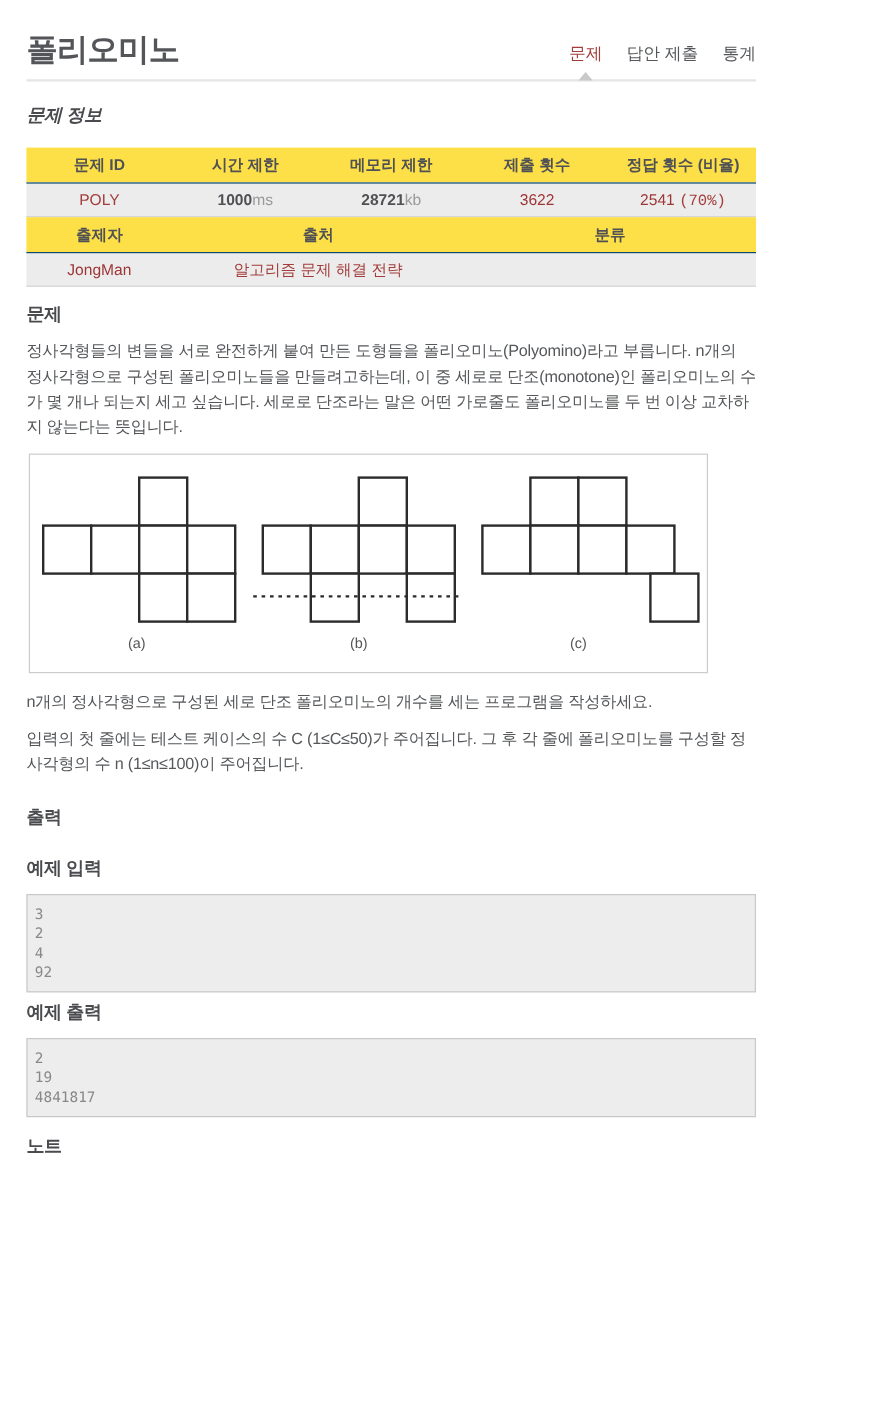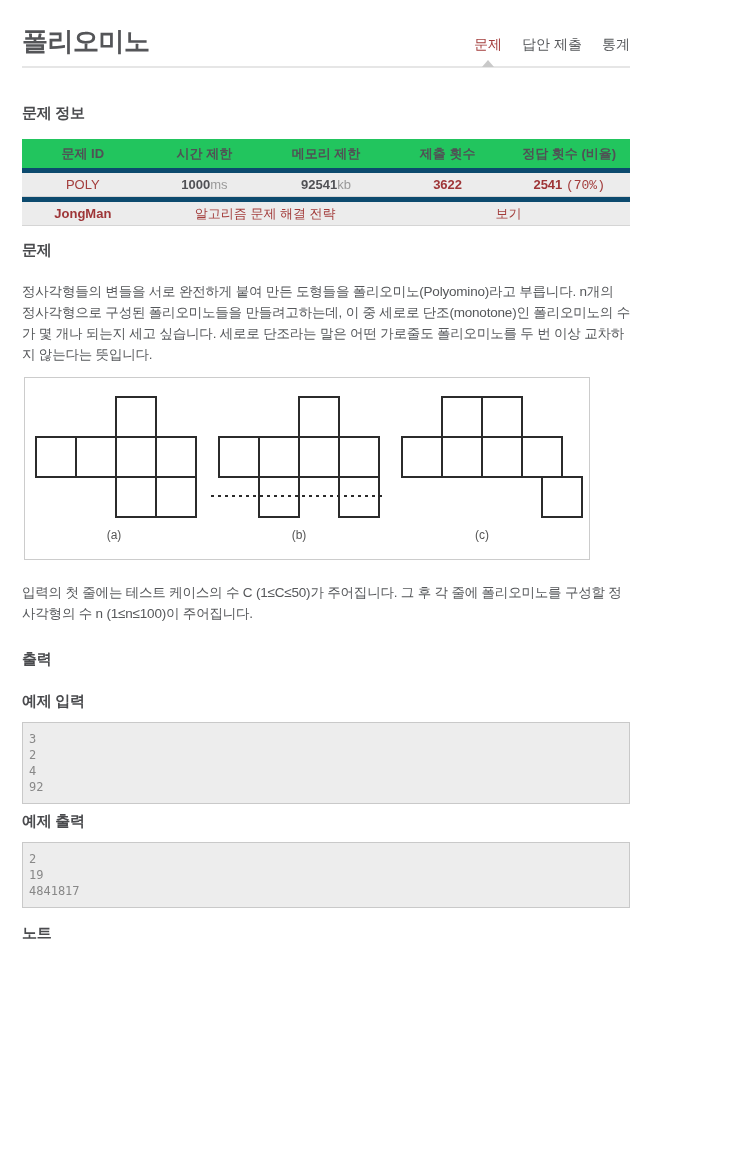--- a/index.html
+++ b/index.html
@@ -19,37 +19,37 @@
   .tab--active { color: #a33d3c; }
   .tab--active .tab-caret {
     position: absolute; left: 50%; top: 100%; margin-left: -6px; margin-top: 6px;
     width: 0; height: 0; border-left: 6px solid transparent; border-right: 6px solid transparent;
     border-bottom: 7px solid #c9c9c9;
   }
   .divider { margin-top: 10px; height: 2px; background: #e6e6e6; }
 
   
   .sec-h { margin-top: 26px; font-size: 15px; line-height: 18px; font-weight: 700; color: #4a4b4e; letter-spacing: -0.3px; }
-  .sec-h.first { margin-top: 36px; }
+  .sec-h.first { margin-top: 20px; font-style: italic; }
 
   
   .info-table { margin-top: 17px; font-size: 13px; }
   .tr { display: grid; align-items: center; text-align: center; height: 29px; }
   .tr.cols5 { grid-template-columns: repeat(5, 1fr); }
   .tr.cols3 { grid-template-columns: 1fr 2fr 2fr; }
-  .tr.head { font-weight: 700; color: #505155; background: #22c55e; }
-  .tr.val { background: #ececec; border-top: 5px solid #0c4a6e; border-bottom: 1px solid #d5d5d5; }
+  .tr.head { font-weight: 700; color: #505155; background: #fde047; }
+  .tr.val { background: #ececec; border-top: 1px solid #0c4a6e; border-bottom: 1px solid #d5d5d5; }
   .red-link { color: #a33d3c; text-decoration: none; cursor: pointer; }
-  .red-bold { color: #9e3537; font-weight: 700; text-decoration: none; cursor: pointer; }
+  .red-bold { color: #9e3537; font-weight: 400; text-decoration: none; cursor: pointer; }
   .red-plain { color: #a33d3c; font-family: Liberation Mono, monospace; }
   .val-strong { font-weight: 700; color: #505155; text-align: right; }
   .val-unit { color: #9a9a9a; }
 
   
-  .para { margin-top: 22px; font-size: 13.5px; line-height: 21px; color: #55575a; letter-spacing: -0.2px; }
+  .para { margin-top: 10px; font-size: 13.5px; line-height: 21px; color: #55575a; letter-spacing: -0.2px; }
   .para.mt16 { margin-top: 16px; }
   .para.mt13 { margin-top: 13px; }
 
   
   .figure-box { margin-top: 12px; margin-left: 2px; width: 566px; height: 183px;
     border: 1px solid #cccccc; background: #ffffff; }
   .figure-box svg { display: block; }
 
   
   .sample { margin-top: 12px; background: #ededed; border: 1px solid #c9c9c9;
@@ -90,32 +90,36 @@
       <div>메모리 제한</div>
       <div>제출 횟수</div>
       <div>정답 횟수 (비율)</div>
     </div>
     <div class="tr cols5 val">
       <div><a class="red-link">POLY</a></div>
       <div>
         <span class="val-strong">1000</span><span class="val-unit">ms</span>
       </div>
       <div>
-        <span class="val-strong">92541</span><span class="val-unit">kb</span>
+        <span class="val-strong">28721</span><span class="val-unit">kb</span>
       </div>
       <div><a class="red-bold">3622</a></div>
       <div>
         <a class="red-bold">2541</a>
         <span class="red-plain">(70%)</span>
       </div>
     </div>
+    <div class="tr cols3 head">
+      <div>출제자</div>
+      <div>출처</div>
+      <div>분류</div>
+    </div>
     <div class="tr cols3 val">
       <div><a class="red-bold">JongMan</a></div>
       <div><a class="red-link">알고리즘 문제 해결 전략</a></div>
-      <div><a class="red-link">보기</a></div>
     </div>
   </div>
 
   <h3 class="sec-h mt15">문제</h3>
   <p class="para">정사각형들의 변들을 서로 완전하게 붙여 만든 도형들을 폴리오미노(Polyomino)라고 부릅니다. n개의 정사각형으로 구성된 폴리오미노들을 만들려고하는데, 이 중 세로로 단조(monotone)인 폴리오미노의 수가 몇 개나 되는지 세고 싶습니다. 세로로 단조라는 말은 어떤 가로줄도 폴리오미노를 두 번 이상 교차하지 않는다는 뜻입니다.</p>
 
   <div class="figure-box">
     <svg id="fig-svg" width="564" height="181" viewBox="0 0 564 181">
         <rect x="91" y="19" width="40" height="40" fill="#ffffff" stroke="#2b2b2b" stroke-width="2"></rect>
         <rect x="11" y="59" width="40" height="40" fill="#ffffff" stroke="#2b2b2b" stroke-width="2"></rect>
@@ -138,20 +142,21 @@
         <rect x="457" y="19" width="40" height="40" fill="#ffffff" stroke="#2b2b2b" stroke-width="2"></rect>
         <rect x="377" y="59" width="40" height="40" fill="#ffffff" stroke="#2b2b2b" stroke-width="2"></rect>
         <rect x="417" y="59" width="40" height="40" fill="#ffffff" stroke="#2b2b2b" stroke-width="2"></rect>
         <rect x="457" y="59" width="40" height="40" fill="#ffffff" stroke="#2b2b2b" stroke-width="2"></rect>
         <rect x="497" y="59" width="40" height="40" fill="#ffffff" stroke="#2b2b2b" stroke-width="2"></rect>
         <rect x="517" y="99" width="40" height="40" fill="#ffffff" stroke="#2b2b2b" stroke-width="2"></rect>
         <text x="457" y="161" text-anchor="middle" fill="#555555" font-size="12" font-family="&quot;Liberation Sans&quot;, sans-serif">(c)</text>
       </svg>
   </div>
 
+  <p class="para mt13">n개의 정사각형으로 구성된 세로 단조 폴리오미노의 개수를 세는 프로그램을 작성하세요.</p>
 
   <p class="para">입력의 첫 줄에는 테스트 케이스의 수 C (1≤C≤50)가 주어집니다. 그 후 각 줄에 폴리오미노를 구성할 정사각형의 수 n (1≤n≤100)이 주어집니다.</p>
 
   <h3 class="sec-h">출력</h3>
 
   <h3 class="sec-h mt24">예제 입력</h3>
   <pre class="sample">3
 2
 4
 92</pre>

